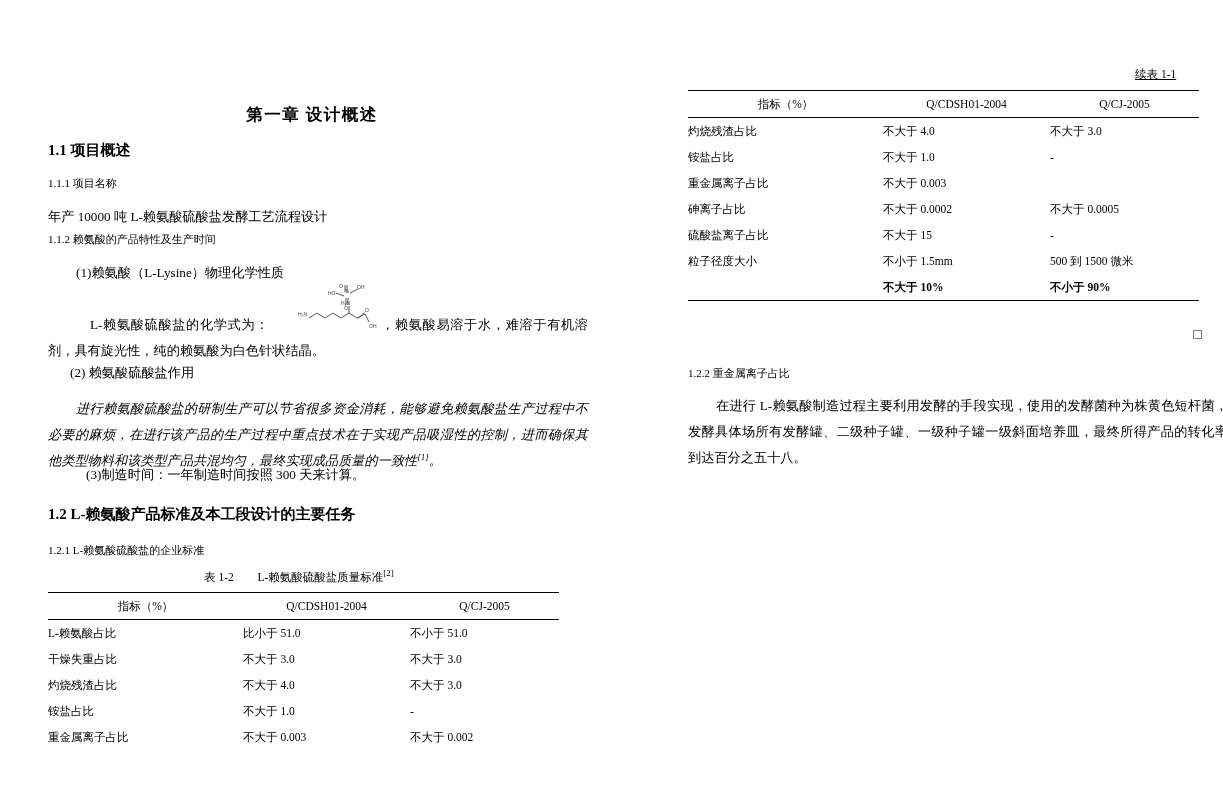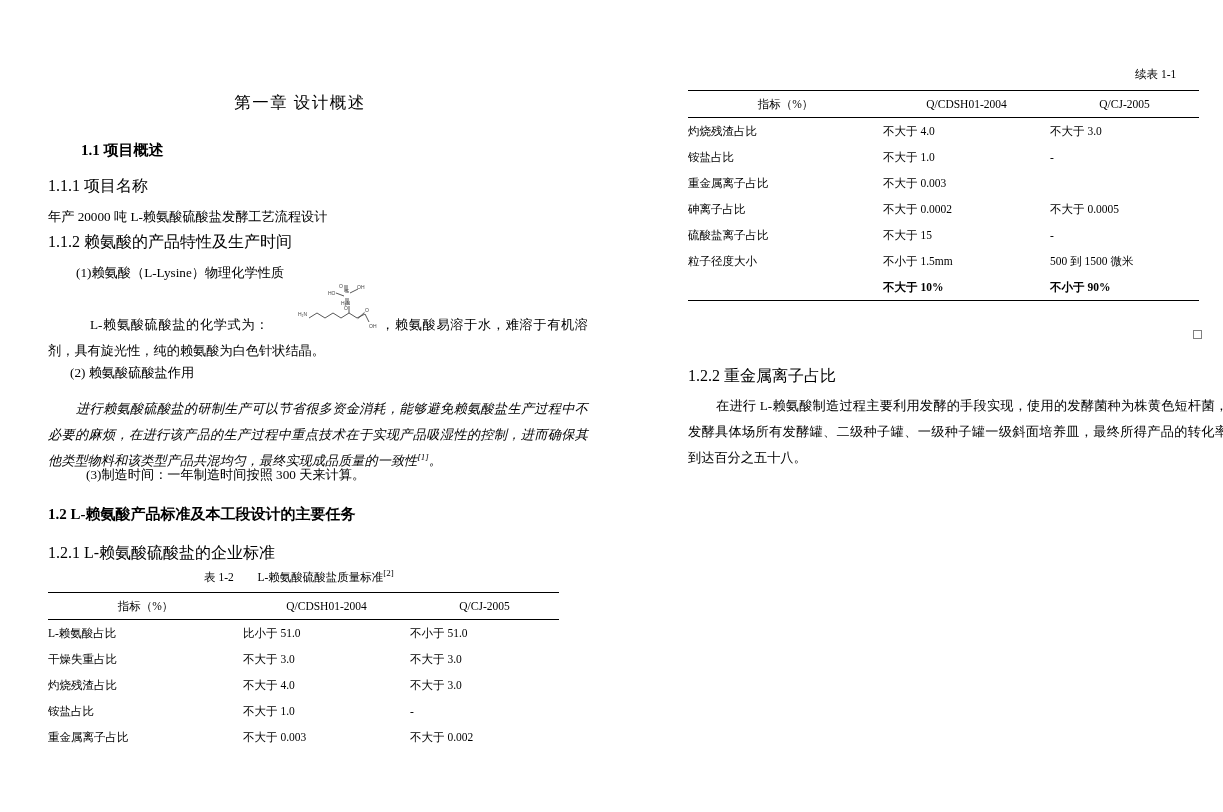--- a/index.html
+++ b/index.html
@@ -25,40 +25,40 @@
     top: 0;
     width: 560px;
     height: 812px;
   }
   .col-left  { left: 40px; }
   .col-right { left: 680px; }
 
   
   .chapter-title {
     font-size: 16.5px;
-    font-weight: normal;
+    font-weight: bold;
     text-align: center;
     letter-spacing: 1.5px;
-    margin: 0;
+    margin: 12px;
     padding: 0;
     position: absolute;
     top: 92px;
     left: 0;
     width: 520px;
   }
   .h2 {
     font-size: 15px;
     font-weight: bold;
     position: absolute;
     left: 8px;
     margin: 0;
     white-space: nowrap;
   }
   .h3 {
-    font-size: 16px;
+    font-size: 11px;
     position: absolute;
     left: 8px;
     margin: 0;
     white-space: nowrap;
   }
   .para {
     font-size: 13.2px;
     position: absolute;
     left: 8px;
     width: 540px;
@@ -94,20 +94,21 @@
   
   .tbl-caption {
     position: absolute;
     font-size: 11.5px;
     white-space: nowrap;
   }
   .tbl-contmark {
     position: absolute;
     font-size: 11.5px;
     white-space: nowrap;
+    text-decoration: underline;
   }
   table.doc-table {
     position: absolute;
     border-collapse: collapse;
     font-size: 11.5px;
     width: 511px;
     table-layout: fixed;
   }
   table.doc-table td {
     padding: 0;
@@ -139,25 +140,25 @@
 </style>
 </head>
 <body>
 
 <div class="page">
 
   <div class="col col-left">
 
     <div class="chapter-title">第一章  设计概述</div>
 
-    <div class="h2" style="top:141px;margin-left:33px;">1.1  项目概述</div>
+    <div class="h2" style="top:141px;">1.1  项目概述</div>
 
     <div class="h3" style="top:176px;">1.1.1 项目名称</div>
 
-    <div class="para" style="top:204px;">年产 20000 吨 L-赖氨酸硫酸盐发酵工艺流程设计</div>
+    <div class="para" style="top:204px;">年产 10000 吨 L-赖氨酸硫酸盐发酵工艺流程设计</div>
 
     <div class="h3" style="top:232px;">1.1.2 赖氨酸的产品特性及生产时间</div>
 
     <div class="sub-item" style="top:264px; left:36px;">(1)赖氨酸（L-Lysine）物理化学性质</div>
 
     <div class="chem-wrap">
       <svg width="108" height="52" viewBox="0 0 108 52" xmlns="http://www.w3.org/2000/svg">
         <g stroke="#444" stroke-width="0.9" fill="none">
 
           <line x1="50" y1="12" x2="50" y2="5"></line>

